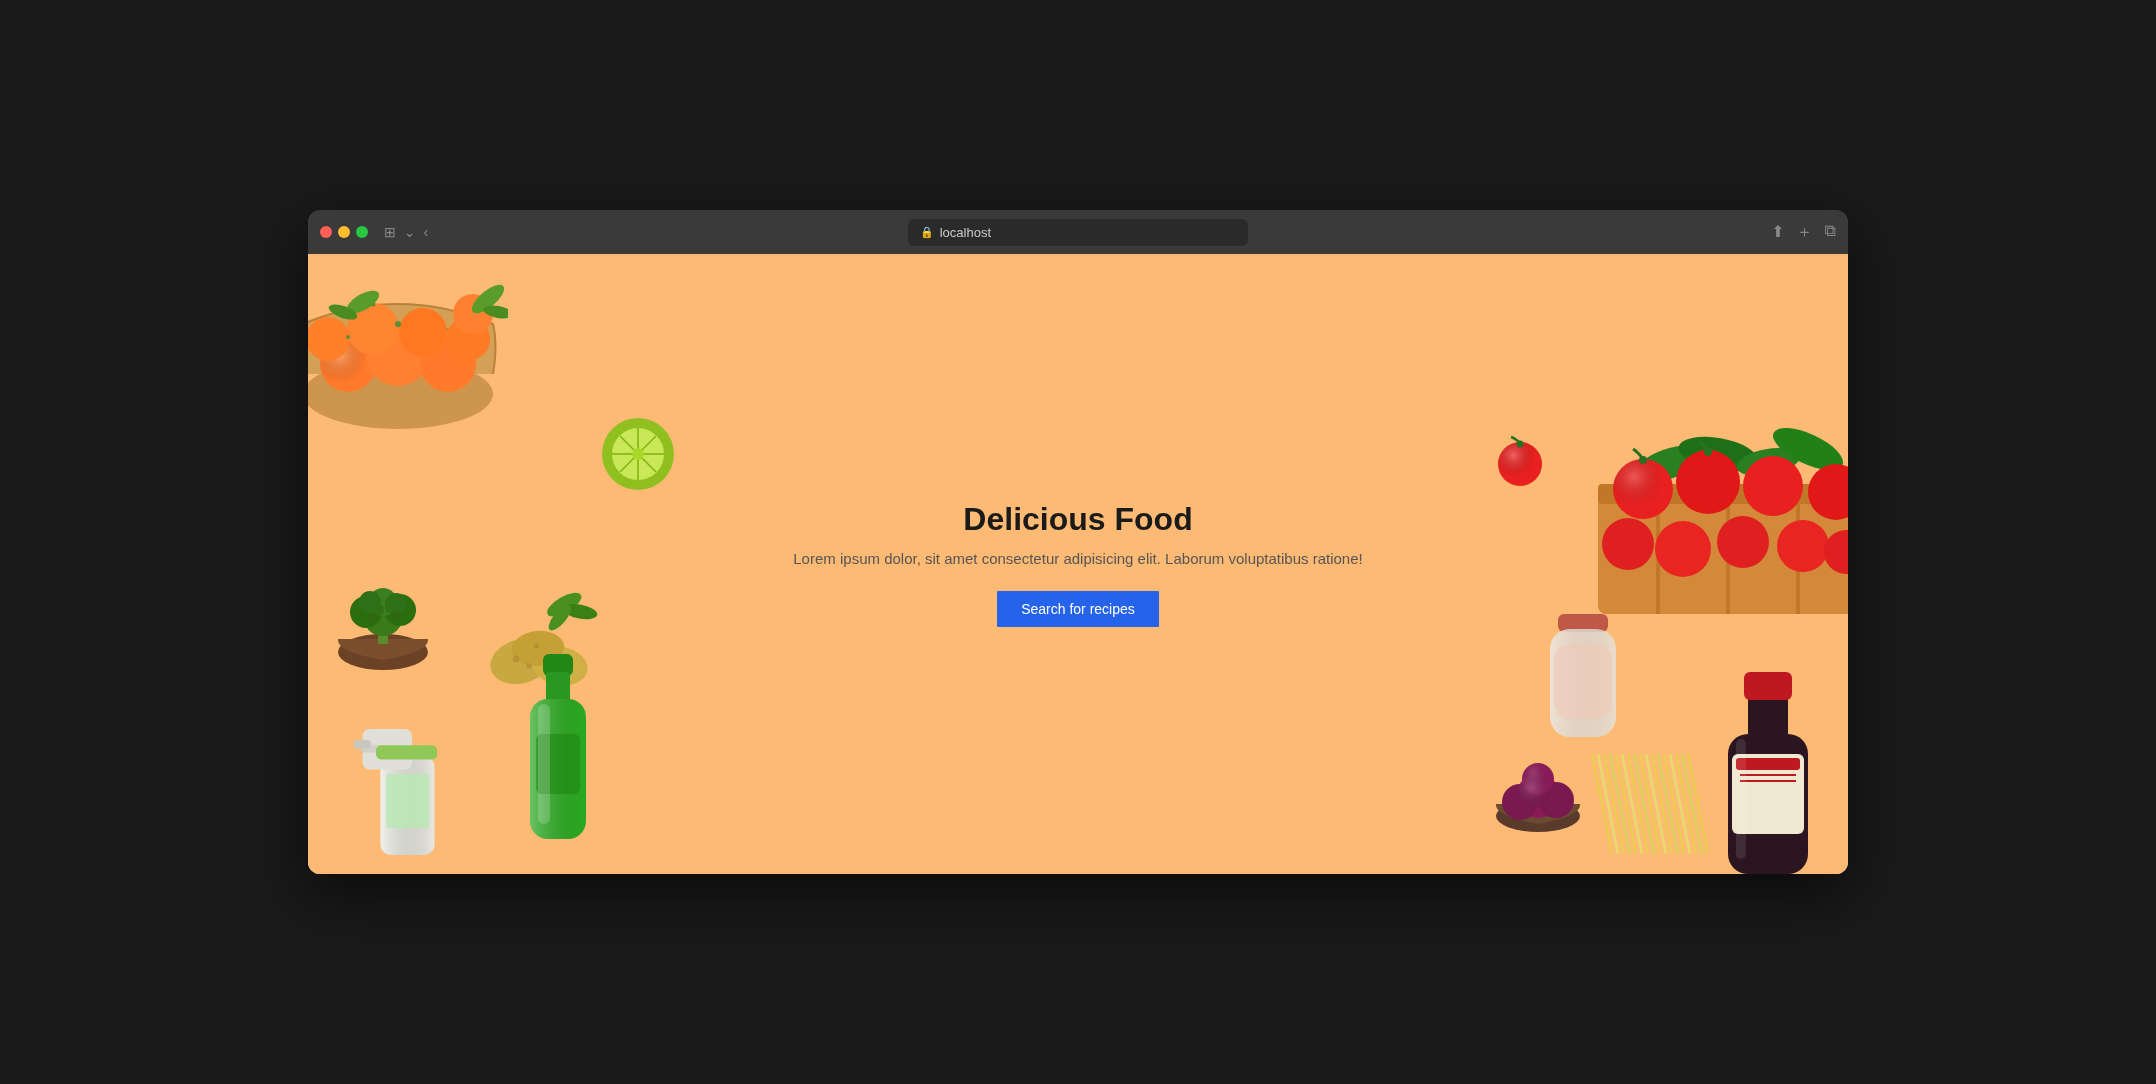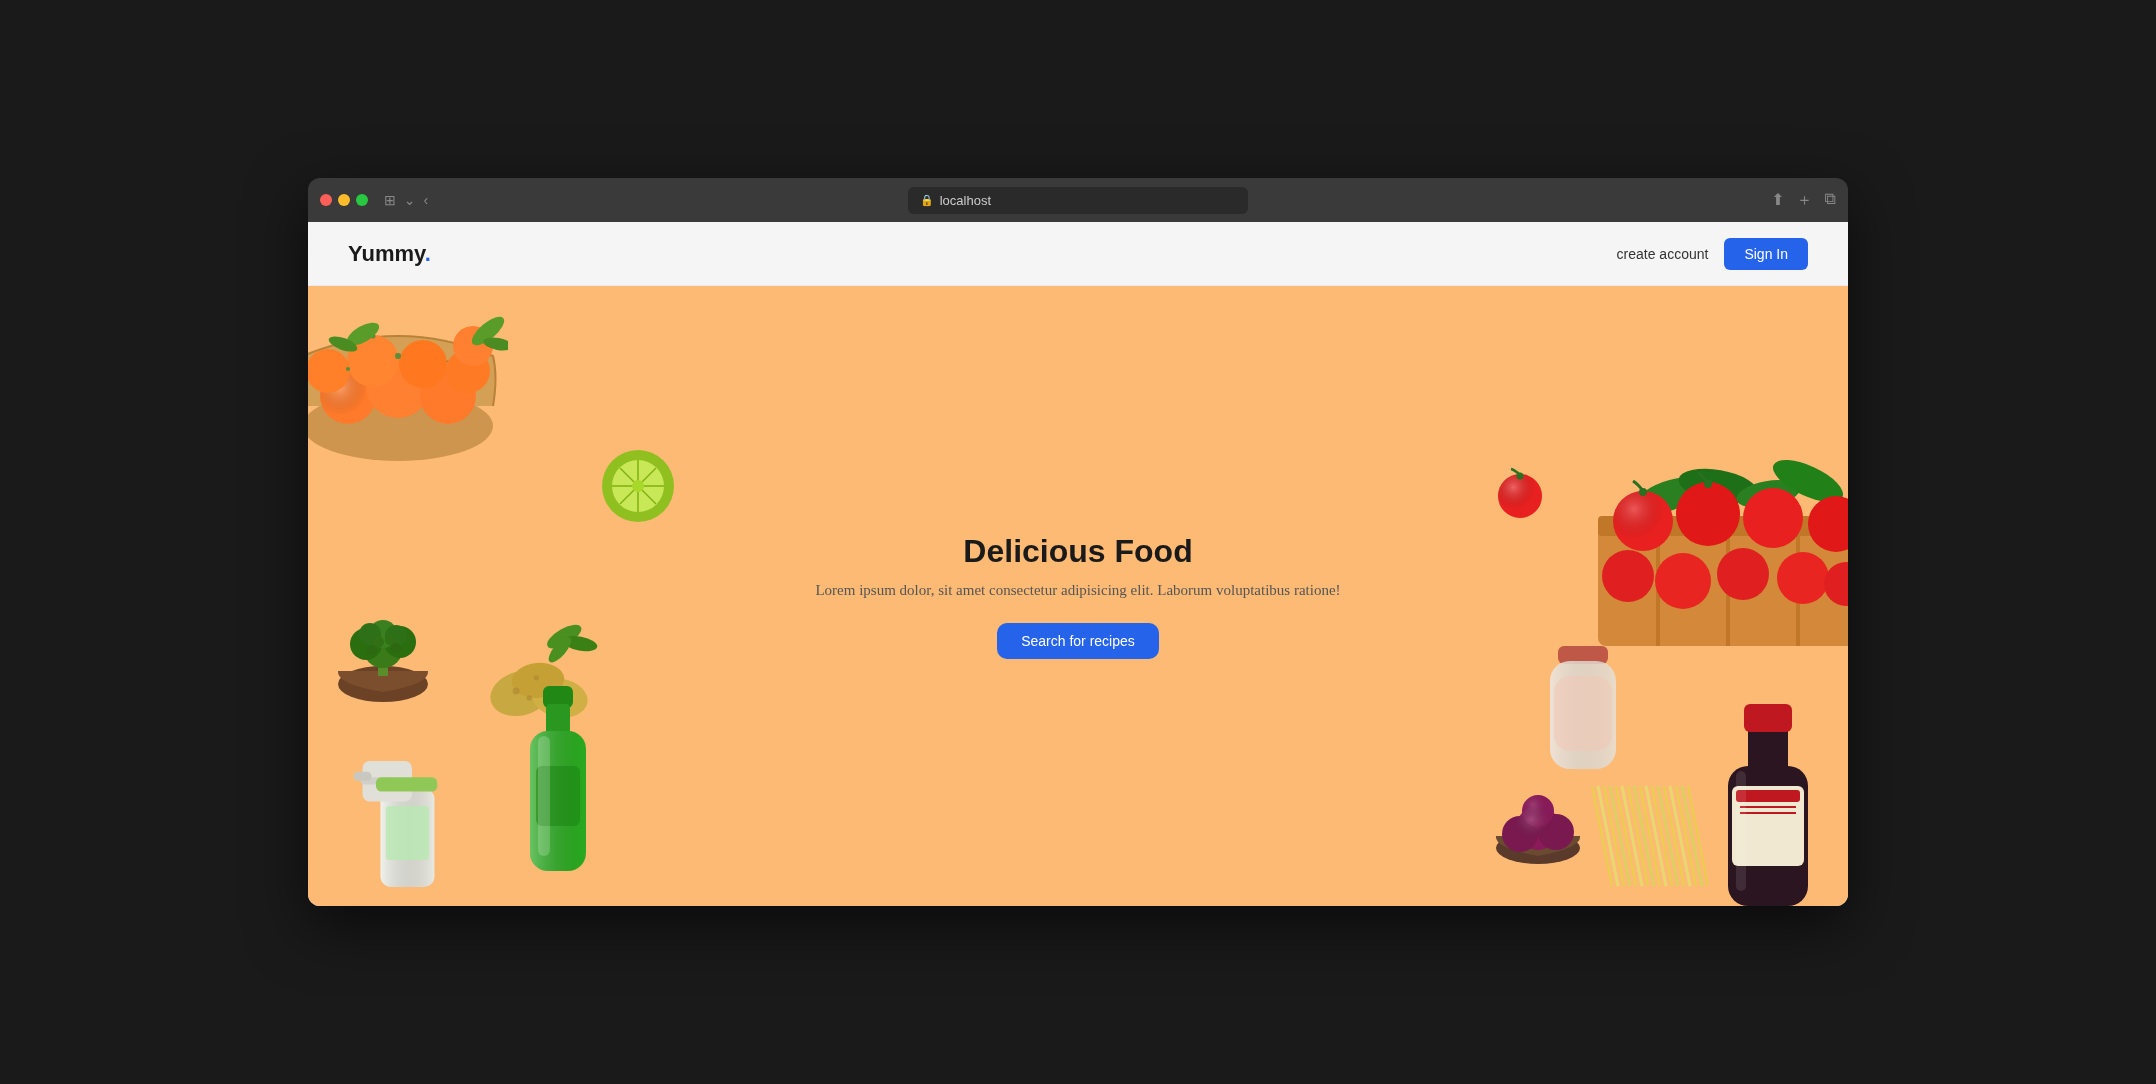--- a/index.html
+++ b/index.html
@@ -168,28 +168,27 @@
       font-size: 32px;
       font-weight: 700;
       color: #1a1a1a;
       margin-bottom: 12px;
     }
 
     .hero-subtitle {
       font-size: 15px;
       color: #555;
       margin-bottom: 24px;
-      font-family: Liberation Serif, serif;
     }
 
     .search-btn {
       background: #2563eb;
       color: white;
       border: none;
-      border-radius: 10px;
+      border-radius: 1px;
       padding: 10px 24px;
       font-size: 14px;
       font-weight: 500;
       cursor: pointer;
     }
 
     
     .food-item {
       position: absolute;
       pointer-events: none;
@@ -312,29 +311,20 @@
     </div>
     <div class="browser-actions">
       <span>⬆</span>
       <span>＋</span>
       <span>⧉</span>
     </div>
   </div>
 
   <div class="app-content">
 
-    <nav class="navbar">
-      <div class="logo">
-        <span>Yummy</span><span class="logo-dot">.</span>
-      </div>
-      <div class="nav-actions">
-        <a class="create-account-link">create account</a>
-        <button class="sign-in-btn">Sign In</button>
-      </div>
-    </nav>
 
     <section class="hero">
 
       <div class="food-item oranges-basket">
         <svg viewBox="0 0 220 220" class="food-svg">
 
           <ellipse cx="110" cy="170" rx="95" ry="35" fill="#c8914a" opacity="0.9"></ellipse>
           <path d="M15 150 Q10 120 15 100 Q110 60 205 100 Q210 120 205 150" fill="#d4a055" stroke="#b8823a" stroke-width="2"></path>
 
           <path d="M30 130 Q110 100 190 130" stroke="#b8722a" stroke-width="1.5" fill="none"></path>

